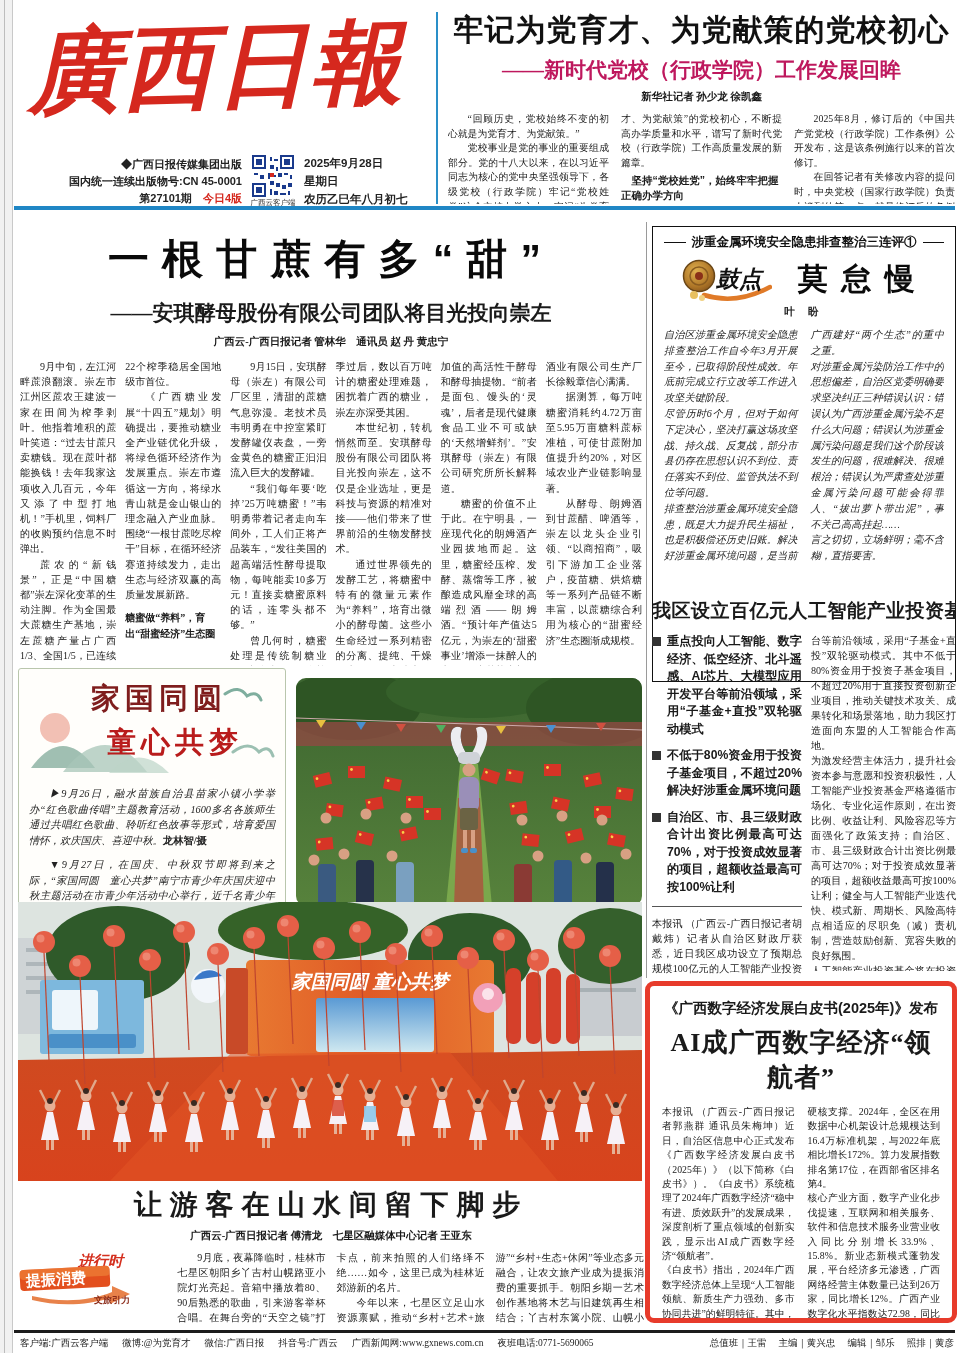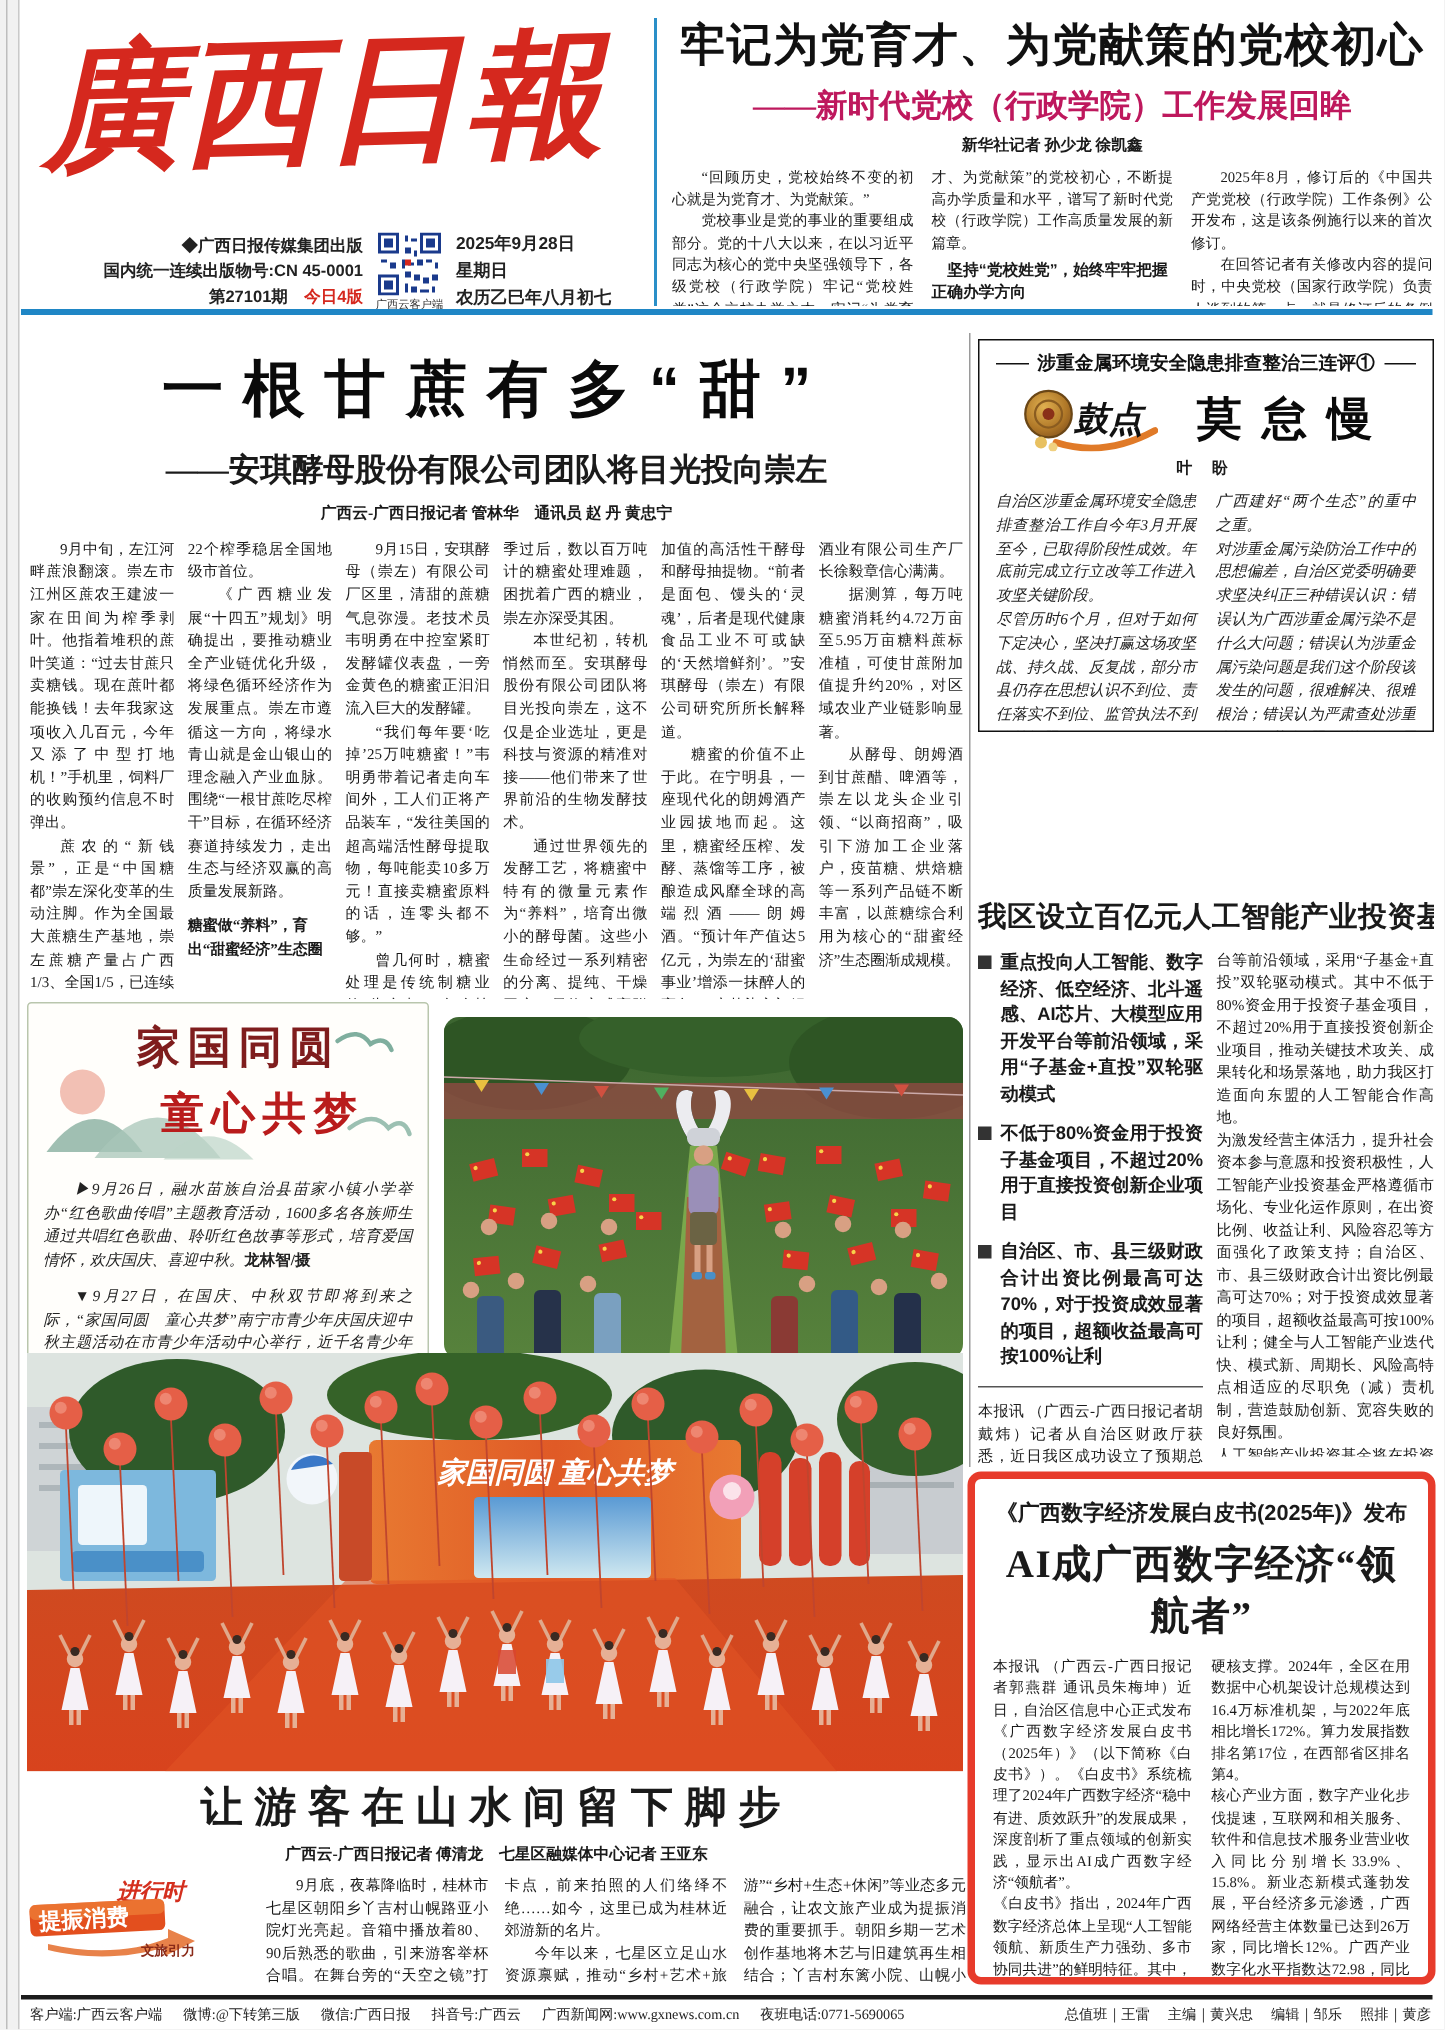--- a/index.html
+++ b/index.html
@@ -72,21 +72,21 @@
   .tourism { position:absolute; left:18px; top:1186px; width:626px; height:139px; overflow:hidden; }
   .tourism h1 { font-size:28px; font-weight:bold; letter-spacing:0.28em; text-align:center; }
   .tourism .byline { font-size:10.5px; font-weight:bold; text-align:center; margin-top:5px; }
   .tourism .body { margin-top:7px; height:88px; column-count:4; column-gap:11px; overflow:hidden;
                    font-size:10px; line-height:15px; text-align:justify; }
   .t-logo { width:128px; height:58px; break-inside:avoid; margin-bottom:4px; }
 
   
   .v-divider { position:absolute; left:646px; top:222px; width:1px; height:756px; background:#9a9a9a; }
 
-  .drum-box { position:absolute; left:652px; top:226px; width:304px; height:262px;
+  .drum-box { position:absolute; left:652px; top:226px; width:304px; height:456px;
               border:1.5px solid #111; padding:7px 11px; overflow:hidden; background:#fff; }
   .drum-kicker { display:flex; align-items:center; gap:6px; font-family:"Liberation Sans", sans-serif;
                  font-weight:bold; font-size:12.5px; color:#111; }
   .drum-kicker::before, .drum-kicker::after { content:""; flex:1; height:1.5px; background:#111; }
   .drum-titlerow { display:flex; align-items:center; justify-content:center; gap:26px; margin-top:6px; }
   .drum-title { font-size:30px; font-weight:bold; letter-spacing:0.45em; color:#0a0a0a; }
   .drum-author { text-align:center; font-size:10.5px; font-weight:bold; letter-spacing:0.5em; margin-top:4px; }
   .drum-body { margin-top:8px; height:252px; column-count:2; column-gap:13px; overflow:hidden;
                font-size:10.2px; line-height:15.8px; font-style:italic; text-align:justify; color:#222; }
 
@@ -457,21 +457,21 @@
         <p>言之切切，立场鲜明；毫不含糊，直指要害。</p>
       </div>
   </div>
 
   <div class="ai-fund">
     <h1>我区设立百亿元人工智能产业投资基金</h1>
     <div class="ai-cols">
       <div class="ai-left">
         <ul class="ai-bullets">
             <li>重点投向人工智能、数字经济、低空经济、北斗遥感、AI芯片、大模型应用开发平台等前沿领域，采用“子基金+直投”双轮驱动模式</li>
-            <li>不低于80%资金用于投资子基金项目，不超过20%用于直接投资创新企业项目</li>
+            <li>不低于80%资金用于投资子基金项目，不超过20%解决好涉重金属环境问题</li>
             <li>自治区、市、县三级财政合计出资比例最高可达70%，对于投资成效显著的项目，超额收益最高可按100%让利</li>
           </ul>
         <hr class="ai-rule">
         <div class="ai-body-left">
             <p>本报讯 （广西云-广西日报记者胡戴炜）记者从自治区财政厅获悉，近日我区成功设立了预期总规模100亿元的人工智能产业投资基金，旨在充分发挥政府投资基金的引导和撬动作用，推动人工智能与实体经济深度融合，赋能千行百业发展。</p>
           </div>
       </div>
       <div class="ai-right">
           <p>台等前沿领域，采用“子基金+直投”双轮驱动模式。其中不低于80%资金用于投资子基金项目，不超过20%用于直接投资创新企业项目，推动关键技术攻关、成果转化和场景落地，助力我区打造面向东盟的人工智能合作高地。</p>
           <p>为激发经营主体活力，提升社会资本参与意愿和投资积极性，人工智能产业投资基金严格遵循市场化、专业化运作原则，在出资比例、收益让利、风险容忍等方面强化了政策支持；自治区、市、县三级财政合计出资比例最高可达70%；对于投资成效显著的项目，超额收益最高可按100%让利；健全与人工智能产业迭代快、模式新、周期长、风险高特点相适应的尽职免（减）责机制，营造鼓励创新、宽容失败的良好氛围。</p>
@@ -485,16 +485,16 @@
     <div class="wp-title">AI成广西数字经济“领航者”</div>
     <div class="wp-body">
         <p>本报讯 （广西云-广西日报记者郭燕群 通讯员朱梅坤）近日，自治区信息中心正式发布《广西数字经济发展白皮书（2025年）》（以下简称《白皮书》）。《白皮书》系统梳理了2024年广西数字经济“稳中有进、质效跃升”的发展成果，深度剖析了重点领域的创新实践，显示出AI成广西数字经济“领航者”。</p>
         <p>《白皮书》指出，2024年广西数字经济总体上呈现“人工智能领航、新质生产力强劲、多市协同共进”的鲜明特征。其中，数字基建是筑牢“数字底座”的硬核支撑。2024年，全区在用数据中心机架设计总规模达到16.4万标准机架，与2022年底相比增长172%。算力发展指数排名第17位，在西部省区排名第4。</p>
         <p>核心产业方面，数字产业化步伐提速，互联网和相关服务、软件和信息技术服务业营业收入同比分别增长33.9%、15.8%。新业态新模式蓬勃发展，平台经济多元渗透，广西网络经营主体数量已达到26万家，同比增长12%。广西产业数字化水平指数达72.98，同比增长9.57%，制造业数字化转型指数居全国中上游。</p>
       </div>
   </div>
 
   <div class="footer-rule"></div>
   <div class="footer">
-    <div class="channels"><span>客户端:广西云客户端</span><span>微博:@下转第三版</span><span>微信:广西日报</span><span>抖音号:广西云</span><span>广西新闻网:www.gxnews.com.cn</span><span>夜班电话:0771-5690065</span></div>
+    <div class="channels"><span>客户端:广西云客户端</span><span>微博:@为党育才</span><span>微信:广西日报</span><span>抖音号:广西云</span><span>广西新闻网:www.gxnews.com.cn</span><span>夜班电话:0771-5690065</span></div>
     <div class="staff"><span>总值班｜王雷</span><span>主编｜黄兴忠</span><span>编辑｜邹乐</span><span>照排｜黄彦</span></div>
   </div>
 </div>
 
 </body></html>

